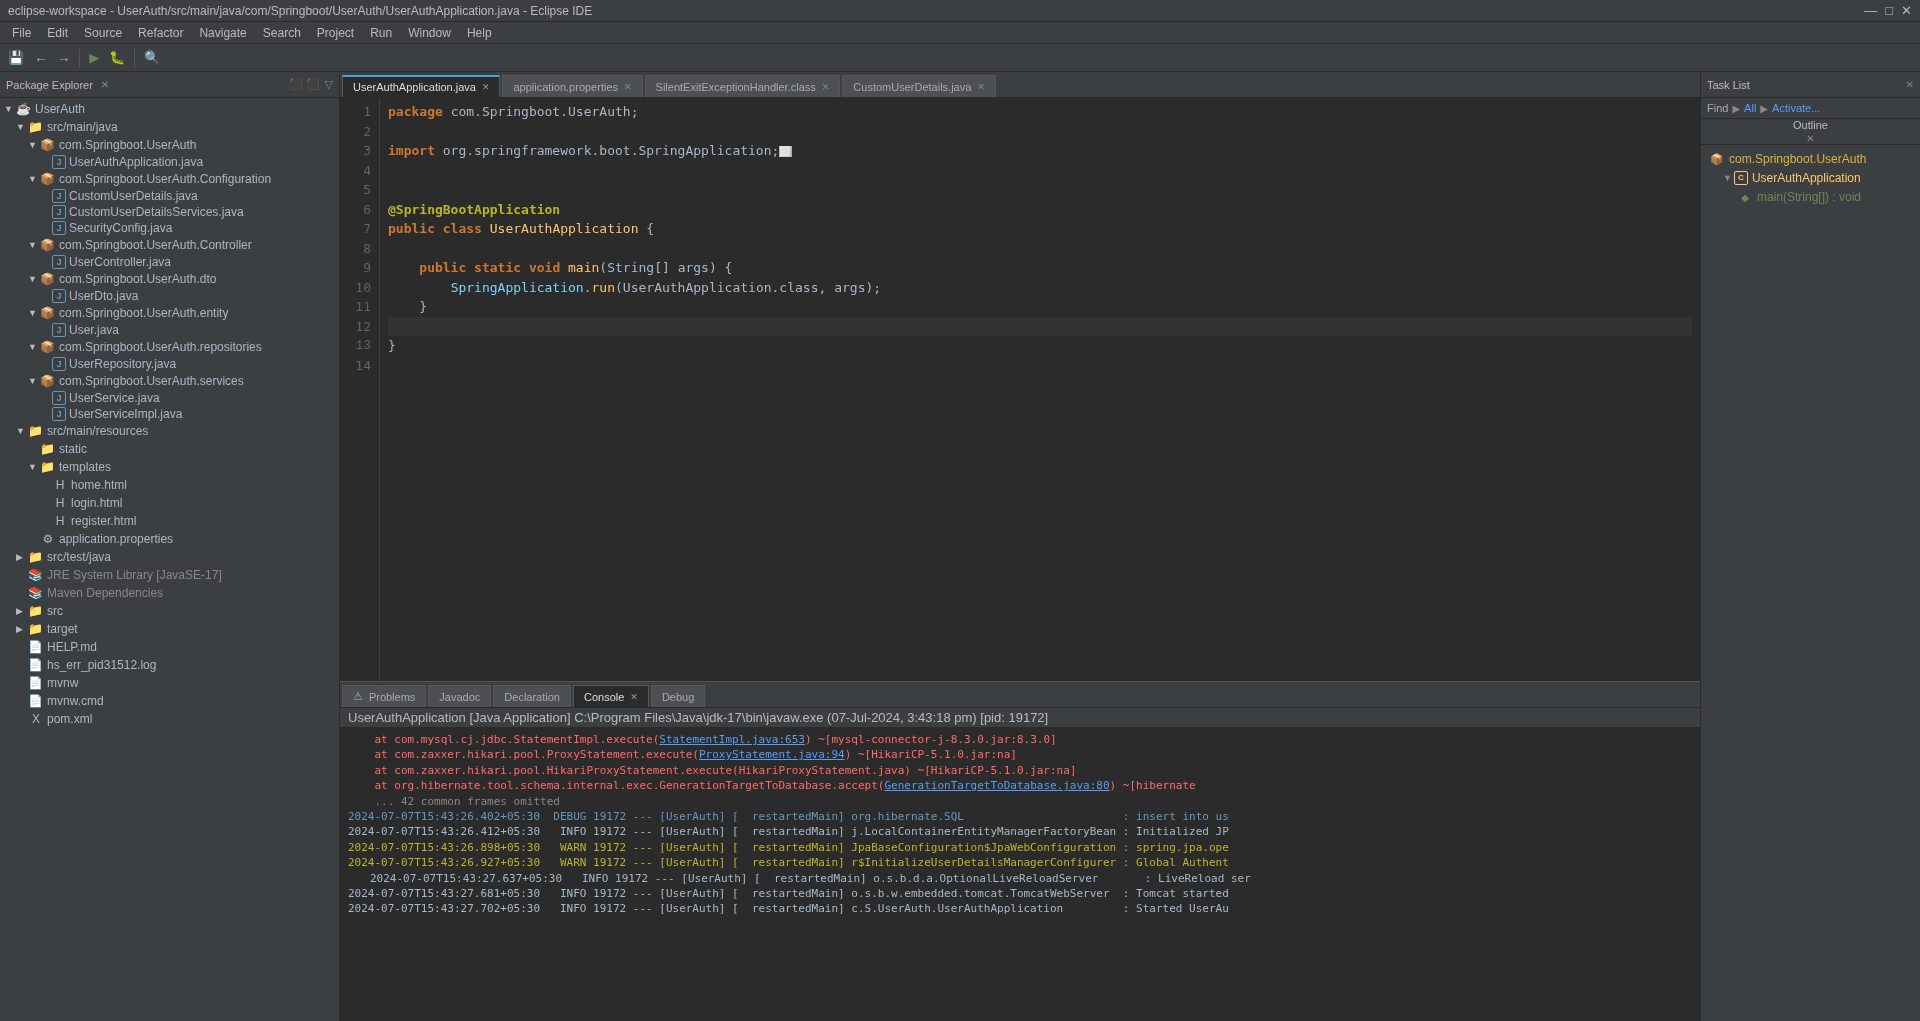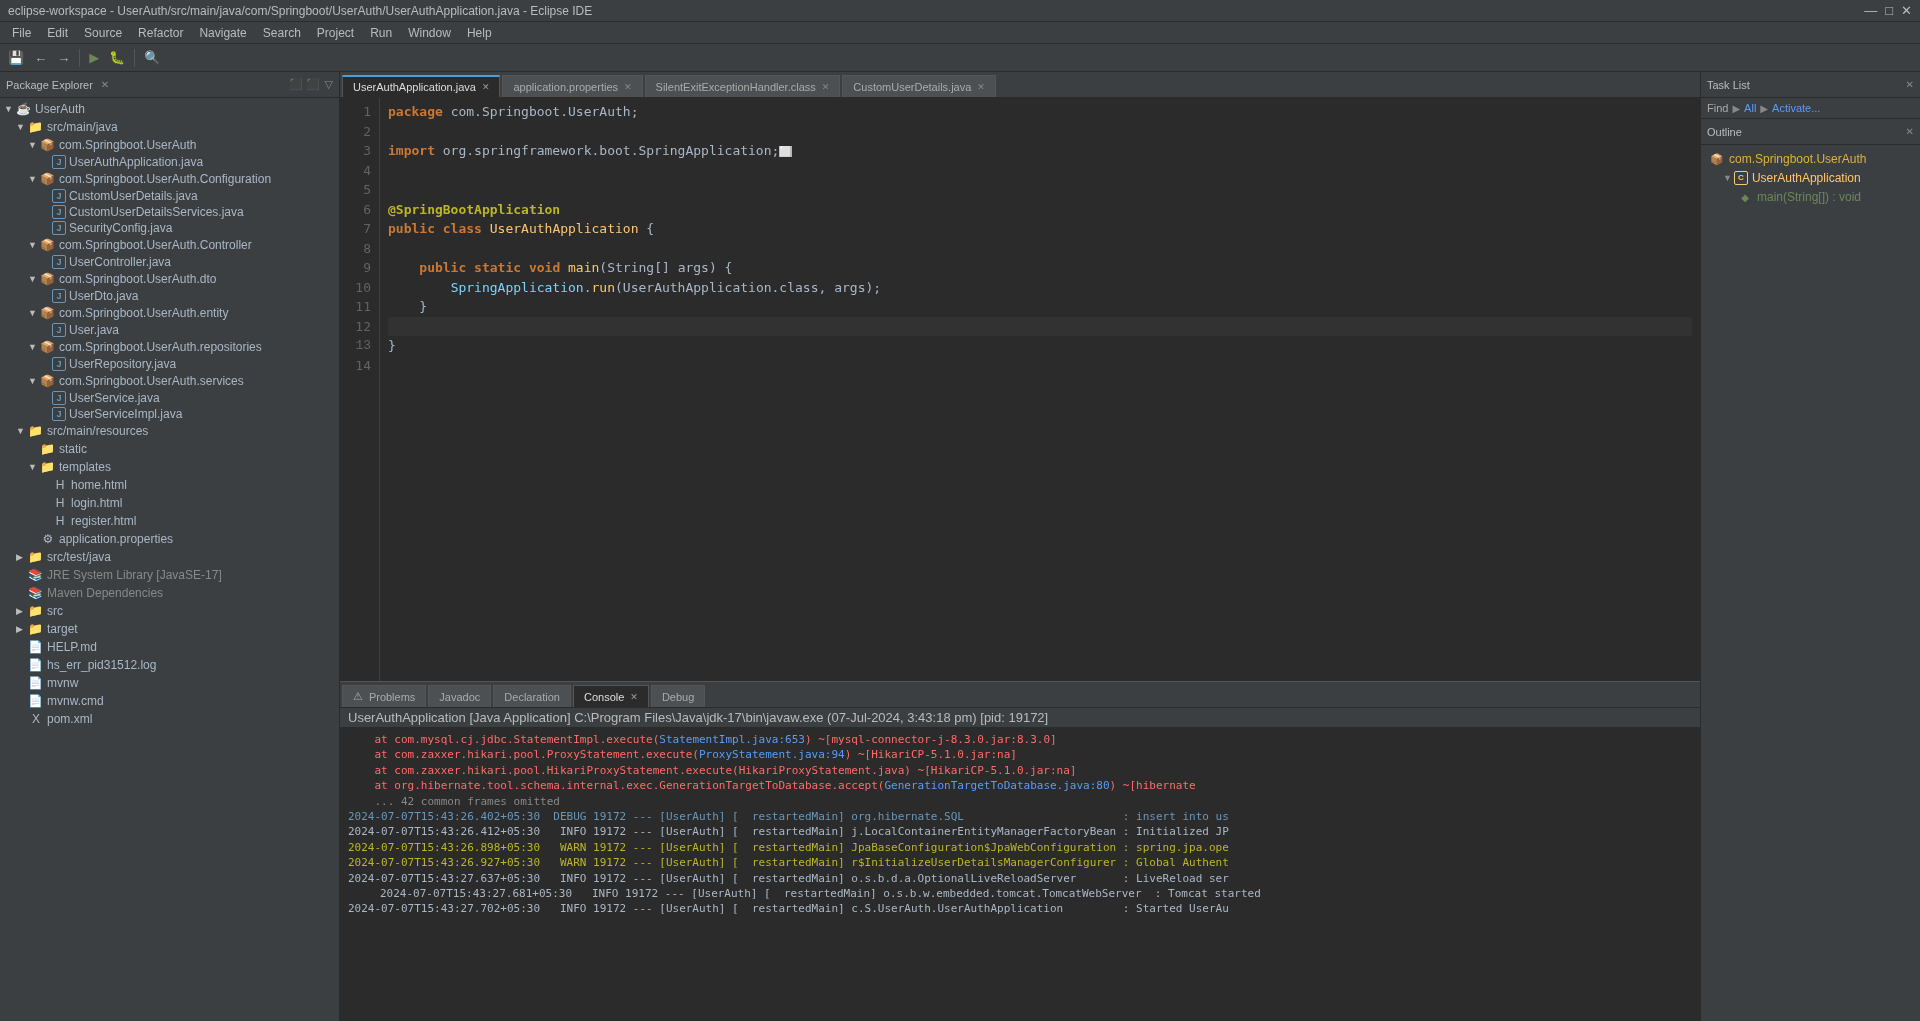--- a/index.html
+++ b/index.html
@@ -51,29 +51,29 @@
     .code-method { color: #ffc66d; }
     
     
     #bottom-panel { height: 340px; background: #2b2b2b; border-top: 1px solid #555; display: flex; flex-direction: column; flex-shrink: 0; }
     #bottom-tabs { background: #3c3f41; height: 26px; display: flex; align-items: flex-end; border-bottom: 1px solid #2b2b2b; padding: 0 2px; }
     .bottom-tab { display: flex; align-items: center; padding: 4px 10px; background: #4c5052; border: 1px solid #555; border-bottom: none; cursor: pointer; font-size: 11px; color: #aaa; gap: 6px; height: 22px; margin-right: 2px; }
     .bottom-tab.active { background: #2b2b2b; color: #dddddd; }
     .bottom-tab .tab-close { font-size: 9px; opacity: 0.6; }
     #console-content { flex: 1; overflow-y: auto; font-family: 'Consolas', monospace; font-size: 11px; padding: 4px 8px; color: #a9b7c6; background: #2b2b2b; }
     .console-line { white-space: pre; line-height: 1.4; }
-    .console-link { color: #589df6; cursor: pointer; }
+    .console-link { color: #589df6; text-decoration: underline; cursor: pointer; }
     .console-status { color: #bbbbbb; font-size: 13px; padding: 2px 8px; background: #3c3f41; border-bottom: 1px solid #2b2b2b; }
     
     
     #right-panel { width: 220px; background: #3c3f41; border-left: 1px solid #2b2b2b; display: flex; flex-direction: column; flex-shrink: 0; }
     #task-list-panel { border-bottom: 1px solid #2b2b2b; }
     #task-list-header { background: #3c3f41; height: 26px; display: flex; align-items: center; padding: 0 6px; border-bottom: 1px solid #2b2b2b; justify-content: space-between; }
     #outline-panel { flex: 1; display: flex; flex-direction: column; }
-    #outline-header { background: #3c3f41; height: 26px; display: flex; align-items: center; padding: 0 6px; border-bottom: 1px solid #2b2b2b; justify-content: space-between; }
+    #outline-header { background: #3c3f41; height: 26px; display: flex; align-items: center; padding: 0 6px; border-bottom: 1px solid #2b2b2b; justify-content: space-between; flex-direction: column; }
     .panel-title { font-size: 11px; color: #bbbbbb; }
     #task-find { display: flex; align-items: center; padding: 4px 6px; gap: 4px; }
     .task-activate { color: #589df6; font-size: 11px; cursor: pointer; }
     #outline-tree { flex: 1; overflow-y: auto; padding: 4px 0; font-size: 12px; }
     .outline-item { display: flex; align-items: center; padding: 2px 8px; cursor: pointer; white-space: nowrap; }
     .outline-icon { width: 16px; height: 16px; display: inline-flex; align-items: center; justify-content: center; margin-right: 4px; font-size: 10px; }
     
     
     ::-webkit-scrollbar { width: 8px; height: 8px; }
     ::-webkit-scrollbar-track { background: #3c3f41; }
@@ -404,22 +404,22 @@
       <div class="console-line" style="color: rgb(255, 107, 104);">    at com.mysql.cj.jdbc.StatementImpl.execute(<span class="console-link">StatementImpl.java:653</span>) ~[mysql-connector-j-8.3.0.jar:8.3.0]</div>
           <div class="console-line" style="color: rgb(255, 107, 104);">    at com.zaxxer.hikari.pool.ProxyStatement.execute(<span class="console-link">ProxyStatement.java:94</span>) ~[HikariCP-5.1.0.jar:na]</div>
           <div class="console-line" style="color: rgb(255, 107, 104);">    at com.zaxxer.hikari.pool.HikariProxyStatement.execute(HikariProxyStatement.java) ~[HikariCP-5.1.0.jar:na]</div>
           <div class="console-line" style="color: rgb(255, 107, 104);">    at org.hibernate.tool.schema.internal.exec.GenerationTargetToDatabase.accept(<span class="console-link">GenerationTargetToDatabase.java:80</span>) ~[hibernate</div>
           <div class="console-line" style="color: rgb(136, 136, 136);">    ... 42 common frames omitted</div>
           <div class="console-line"></div>
           <div class="console-line" style="color: rgb(104, 151, 187);">2024-07-07T15:43:26.402+05:30  DEBUG 19172 --- [UserAuth] [  restartedMain] org.hibernate.SQL                        : insert into us</div>
           <div class="console-line" style="color: rgb(169, 183, 198);">2024-07-07T15:43:26.412+05:30   INFO 19172 --- [UserAuth] [  restartedMain] j.LocalContainerEntityManagerFactoryBean : Initialized JP</div>
           <div class="console-line" style="color: rgb(187, 181, 41);">2024-07-07T15:43:26.898+05:30   WARN 19172 --- [UserAuth] [  restartedMain] JpaBaseConfiguration$JpaWebConfiguration : spring.jpa.ope</div>
           <div class="console-line" style="color: rgb(187, 181, 41);">2024-07-07T15:43:26.927+05:30   WARN 19172 --- [UserAuth] [  restartedMain] r$InitializeUserDetailsManagerConfigurer : Global Authent</div>
-          <div class="console-line" style="color: rgb(169, 183, 198);">2024-07-07T15:43:27.637+05:30   INFO 19172 --- [UserAuth] [  restartedMain] o.s.b.d.a.OptionalLiveReloadServer       : LiveReload ser</div>
-          <div class="console-line" style="color: rgb(169, 183, 198); margin-left: 32px;">2024-07-07T15:43:27.681+05:30   INFO 19172 --- [UserAuth] [  restartedMain] o.s.b.w.embedded.tomcat.TomcatWebServer  : Tomcat started</div>
+          <div class="console-line" style="color: rgb(169, 183, 198); margin-left: 22px;">2024-07-07T15:43:27.637+05:30   INFO 19172 --- [UserAuth] [  restartedMain] o.s.b.d.a.OptionalLiveReloadServer       : LiveReload ser</div>
+          <div class="console-line" style="color: rgb(169, 183, 198);">2024-07-07T15:43:27.681+05:30   INFO 19172 --- [UserAuth] [  restartedMain] o.s.b.w.embedded.tomcat.TomcatWebServer  : Tomcat started</div>
           <div class="console-line" style="color: rgb(169, 183, 198);">2024-07-07T15:43:27.702+05:30   INFO 19172 --- [UserAuth] [  restartedMain] c.S.UserAuth.UserAuthApplication         : Started UserAu</div>
         </div>
     </div>
 
   </div>
 
   <div id="right-panel">
 
     <div id="task-list-panel">
       <div id="task-list-header">

